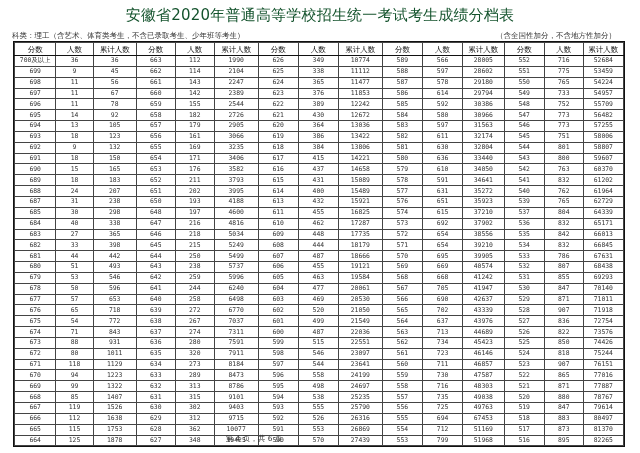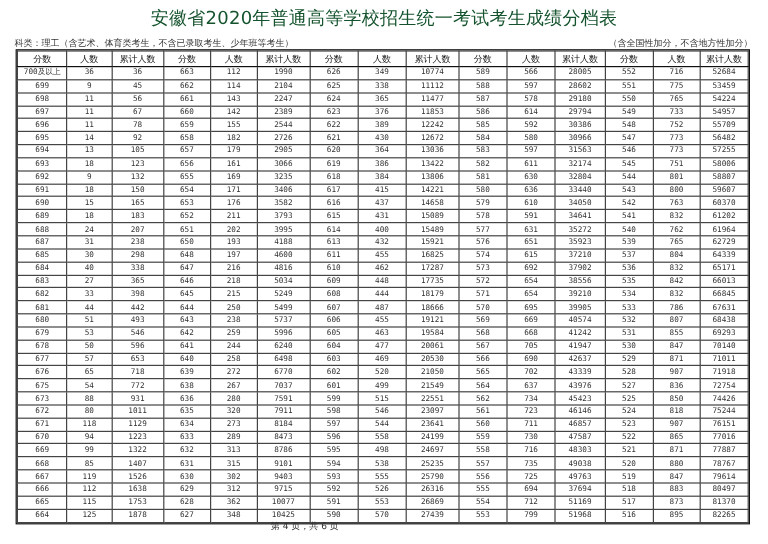--- a/index.html
+++ b/index.html
@@ -1,20 +1,20 @@
 <!DOCTYPE html>
 <html><head>
 <meta charset="utf-8">
 <style>
   html, body { margin: 0; padding: 0; background: #ffffff; }
   body { width: 640px; height: 453px; overflow: hidden; font-family: "DejaVu Sans", sans-serif; color: #222; position: relative; }
   .title { position: absolute; top: 6px; left: 0; width: 640px; text-align: center; font-size: 15px; color: #14532d; letter-spacing: 0.2px; }
   .subline { position: absolute; top: 31px; left: 12px; right: 8px; height: 11px; font-size: 7.5px; color: #333; }
   .subline .left { position: absolute; left: 0; top: 0; }
-  .subline .right { position: absolute; right: 5px; top: 0; margin-left: 40px; }
+  .subline .right { position: absolute; right: 16px; top: 0; margin-left: 40px; }
   .tbl-wrap { position: absolute; top: 41px; left: 13px; width: 612px; border: 1.5px solid #111; box-sizing: border-box; }
   table.grid { border-collapse: collapse; width: 100%; table-layout: fixed; font-family: "DejaVu Sans Mono", monospace; font-size: 6.4px; color: #333; }
   table.grid th, table.grid td { border: 0.8px solid #444; text-align: center; padding: 0; height: 9.85px; line-height: 9px; overflow: hidden; white-space: nowrap; }
   table.grid th { font-family: Liberation Serif, serif; font-weight: normal; font-size: 7.5px; color: #111; height: 12px; border-bottom: 1.2px solid #111; }
   table.grid td.grp-start, table.grid th.grp-start { border-left: 1.5px solid #111; }
   .footer { position: absolute; top: 434px; left: 0; width: 508px; text-align: center; font-size: 7.5px; color: #333; }
 </style>
 </head>
 <body>
 
@@ -483,20 +483,37 @@
           <td>499</td>
           <td>21549</td>
           <td class="grp-start">564</td>
           <td>637</td>
           <td>43976</td>
           <td class="grp-start">527</td>
           <td>836</td>
           <td>72754</td>
         </tr>
         <tr>
+          <td>674</td>
+          <td>71</td>
+          <td>843</td>
+          <td class="grp-start">637</td>
+          <td>274</td>
+          <td>7311</td>
+          <td class="grp-start">600</td>
+          <td>487</td>
+          <td>22036</td>
+          <td class="grp-start">563</td>
+          <td>713</td>
+          <td>44689</td>
+          <td class="grp-start">526</td>
+          <td>822</td>
+          <td>73576</td>
+        </tr>
+        <tr>
           <td>673</td>
           <td>88</td>
           <td>931</td>
           <td class="grp-start">636</td>
           <td>280</td>
           <td>7591</td>
           <td class="grp-start">599</td>
           <td>515</td>
           <td>22551</td>
           <td class="grp-start">562</td>
@@ -613,21 +630,21 @@
           <td>112</td>
           <td>1638</td>
           <td class="grp-start">629</td>
           <td>312</td>
           <td>9715</td>
           <td class="grp-start">592</td>
           <td>526</td>
           <td>26316</td>
           <td class="grp-start">555</td>
           <td>694</td>
-          <td>37694</td>
+          <td>67453</td>
           <td class="grp-start">518</td>
           <td>883</td>
           <td>80497</td>
         </tr>
         <tr>
           <td>665</td>
           <td>115</td>
           <td>1753</td>
           <td class="grp-start">628</td>
           <td>362</td>

